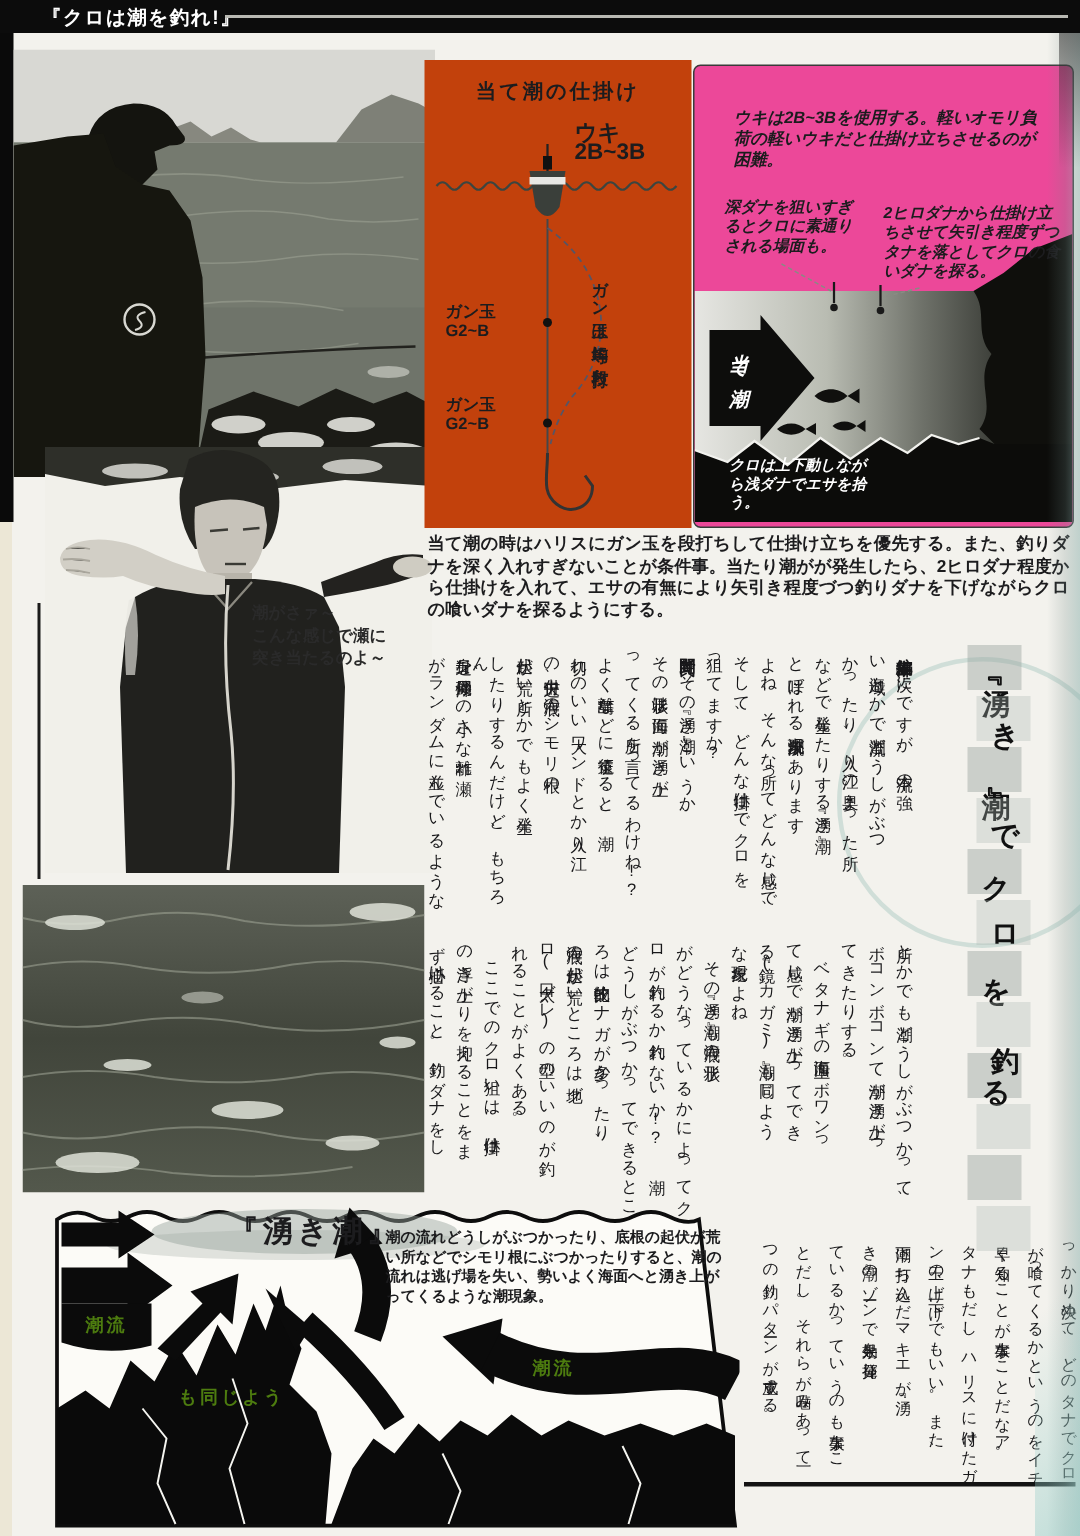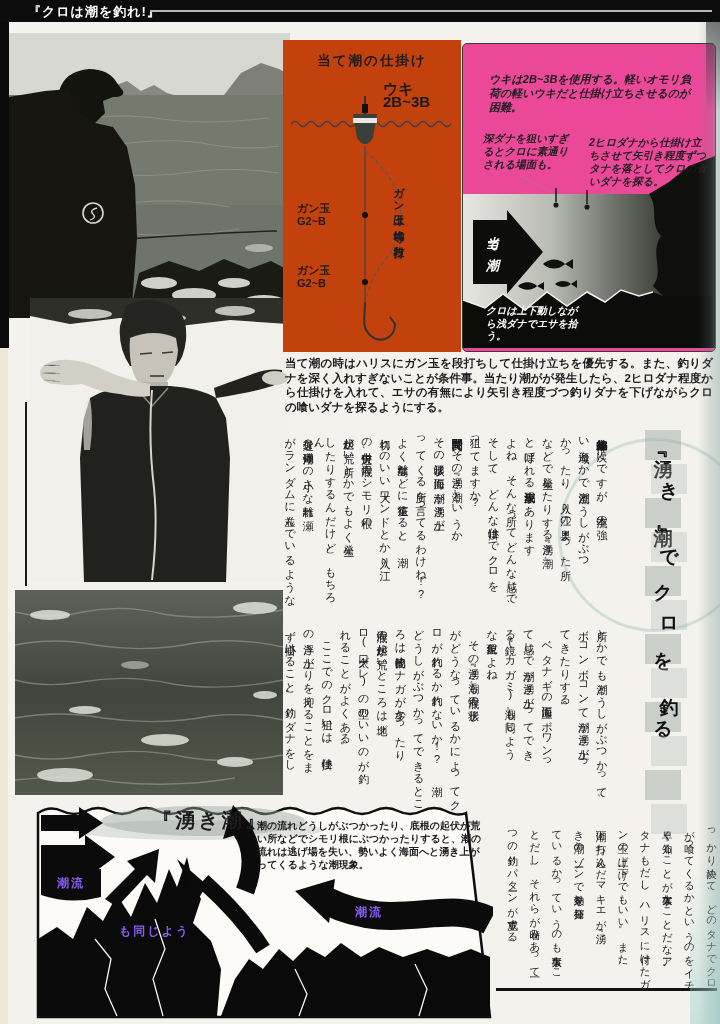--- a/index.html
+++ b/index.html
@@ -55,21 +55,21 @@
           display:flex;align-items:center;justify-content:center;
           writing-mode:vertical-rl;text-orientation:upright;
           font-size:19px;font-weight:bold;color:#111;overflow:visible;line-height:.95;}
   .tblock.alt{transform:translateX(6px);background:rgba(172,182,176,.32);}
   .watermark{left:558px;top:438px;width:188px;height:188px;border-radius:50%;
              border:3px solid rgba(178,205,199,.55);z-index:1;}
   
   .wdiagram{left:8px;top:799px;width:458px;height:222px;z-index:2;margin-left:27px;}
   .wd-title{left:100px;top:8px;width:150px;text-align:center;font-size:20px;font-weight:bold;letter-spacing:3px;z-index:3;}
   .wd-caption{left:222px;top:20px;width:232px;font-size:10px;line-height:13px;font-weight:bold;z-index:3;}
-  .wd-label{color:#8b5cf6;font-weight:bold;font-size:12px;letter-spacing:2px;z-index:3;}
+  .wd-label{color:#4d7c0f;font-weight:bold;font-size:12px;letter-spacing:2px;z-index:3;}
   .wd-cur-l{left:22px;top:76px;}
   .wd-cur-r{left:320px;top:105px;}
   .wd-rock{left:84px;top:124px;}
   .footer-line{left:496px;top:988px;width:221px;height:3px;background:#131313;z-index:2;}
   .right-edge{left:698px;top:22px;width:22px;height:1002px;z-index:5;
     background:linear-gradient(to right,rgba(0,0,0,0),rgba(110,135,132,.22) 55%,rgba(140,176,172,.5));}
   .right-edge-bottom{left:690px;top:760px;width:30px;height:264px;z-index:5;
     background:linear-gradient(135deg,rgba(0,0,0,0) 40%,rgba(150,205,200,.55));}
   .tr-smudge{left:706px;top:22px;width:14px;height:90px;z-index:5;
     background:linear-gradient(to bottom,rgba(40,40,40,.55),rgba(0,0,0,0));}
@@ -137,20 +137,23 @@
     <path d="M120,86 Q96,82 74,72 Q50,60 30,62 Q12,64 10,74 Q10,84 24,86 Q40,88 52,86 Q70,94 90,96 Q108,100 120,98 Z" fill="#d2cfc6"></path>
     <g stroke="#a9a69c" stroke-width="1.2">
       <path d="M14,68 q8,-2 16,0"></path>
         <path d="M12,75 q9,-1 18,1"></path>
         <path d="M14,82 q8,0 16,2"></path>
     </g>
     <path d="M186,100 Q210,96 228,92 Q244,88 252,84 L252,72 Q236,70 220,77 Q200,84 184,90 Z" fill="#23221f"></path>
     <ellipse cx="245" cy="80" rx="13" ry="7" fill="#cfccc2"></ellipse>
   </svg>
 
+  <div class="abs photo2-caption pre">潮がさァ～
+こんな感じで瀬に
+突き当たるのよ～</div>
   <div class="abs vrule"></div>
 
   <div class="abs rig-panel">
     <div class="abs rig-title">当て潮の仕掛け</div>
     <svg class="abs" style="left:0;top:0;width:178px;height:312px;" viewBox="0 0 178 312">
       <path d="M8,84 q4,-5 8,0 q4,5 8,0 q4,-5 8,0 q4,5 8,0 q4,-5 8,0 q4,5 8,0 q4,-5 8,0 q4,5 8,0 q4,-5 8,0 q4,5 8,0 q4,-5 8,0 q4,5 8,0 q4,-5 8,0 q4,5 8,0 q4,-5 8,0 q4,5 8,0 q4,-5 8,0 q4,5 8,0 q4,-5 8,0 q4,5 8,0" stroke="#3b4540" stroke-width="1.4" fill="none"></path>
       <line x1="82" y1="56" x2="82" y2="74" stroke="#222" stroke-width="1.5"></line>
       <rect x="79" y="64" width="6" height="9" fill="#111"></rect>
       <path d="M70,74 L94,74 L90,98 Q82,110 74,98 Z" fill="#3a3f3a"></path>
       <rect x="70" y="78" width="24" height="5" fill="#e8e8e4"></rect>

